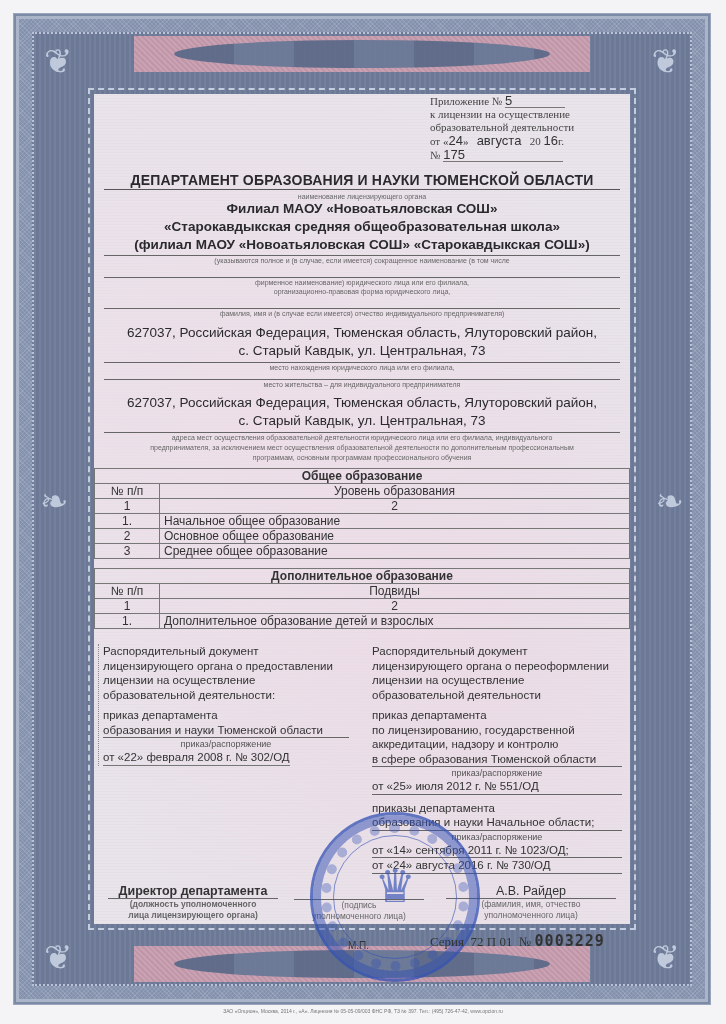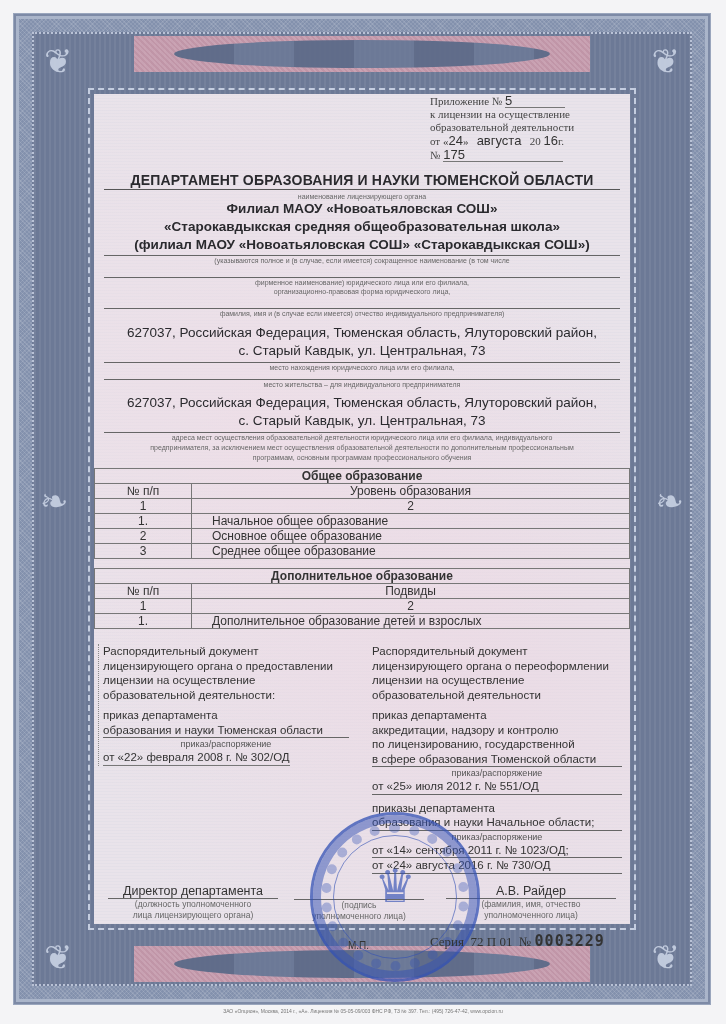--- a/index.html
+++ b/index.html
@@ -70,21 +70,21 @@
       border-bottom: 1px solid #555; padding-bottom: 1px;
     }
     .caption { font-size: 7px; color: #666; line-height: 10px; }
     .org { font-weight: bold; font-size: 13.5px; line-height: 18px; }
     .hr { position: absolute; left: 10px; width: 516px; height: 0; border-top: 1px solid #666; }
     .addr { font-weight: normal; font-size: 13.5px; line-height: 18px; }
     table.lic {
       border-collapse: collapse; font-size: 12px; color: #333; width: 536px;
     }
     table.lic td {
-      border: 1px solid #777; padding: 0 20px; height: 14px; line-height: 14px;
+      border: 1px solid #777; padding: 0 4px; height: 14px; line-height: 14px;
     }
     table.lic td.num { width: 56px; text-align: center; margin-left: 44px; }
     table.lic td.hd { text-align: center; font-weight: bold; }
     .orders { font-size: 11.5px; line-height: 14.5px; color: #333; }
     .orders .u { border-bottom: 1px solid #666; display: block; }
     .orders .cap { font-size: 9px; color: #555; text-align: center; line-height: 12px; }
     .sig { font-size: 12px; color: #333; }
     .stamp {
       position: absolute; left: 216px; top: 718px; width: 164px; height: 164px;
       border: 3px solid rgba(50,80,180,0.75); border-radius: 50%;
@@ -227,46 +227,46 @@
     </tbody>
       </table>
 
     <div class="abs orders" style="left:4px;top:550px;width:246px;border-left:1px dotted #888;padding-left:4px;">
       <div>Распорядительный документ</div>
       <div>лицензирующего органа о предоставлении</div>
       <div>лицензии на осуществление</div>
       <div>образовательной деятельности:</div>
       <div style="height:6px;"></div>
       <div>приказ департамента</div>
-      <div class="u">образования и науки Тюменская области</div>
+      <div class="u">образования и науки Тюменской области</div>
       <div class="cap">приказ/распоряжение</div>
       <div><span class="uline">от «22» февраля 2008 г. № 302/ОД</span></div>
     </div>
 
     <div class="abs orders" style="left:278px;top:550px;width:250px;">
       <div>Распорядительный документ</div>
       <div>лицензирующего органа о переоформлении</div>
       <div>лицензии на осуществление</div>
       <div>образовательной деятельности</div>
       <div style="height:6px;"></div>
       <div>приказ департамента</div>
+      <div>по лицензированию, государственной</div>
       <div>аккредитации, надзору и контролю</div>
-      <div>по лицензированию, государственной</div>
       <div class="u">в сфере образования Тюменской области</div>
       <div class="cap">приказ/распоряжение</div>
       <div class="u">от «25» июля 2012 г. № 551/ОД</div>
       <div style="height:6px;"></div>
       <div>приказы департамента</div>
       <div class="u">образования и науки Начальное области;</div>
       <div class="cap">приказ/распоряжение</div>
       <div class="u">от «14» сентября 2011 г. № 1023/ОД;</div>
       <div class="u">от «24» августа 2016 г. № 730/ОД</div>
     </div>
 
-    <div class="abs sig center" style="left:14px;top:790px;width:170px;">
+    <div class="abs sig center" style="left:14px;top:790px;width:170px;font-weight:bold;">
       <div style="border-bottom:1px solid #666;font-size:12.5px;">Директор департамента</div>
       <div class="caption" style="font-size:8.5px;line-height:11px;">(должность уполномоченного</div>
       <div class="caption" style="font-size:8.5px;line-height:11px;">лица лицензирующего органа)</div>
     </div>
     <div class="abs sig center" style="left:200px;top:790px;width:130px;">
       <div style="border-bottom:1px solid #666;height:15px;"></div>
       <div class="caption" style="font-size:8.5px;line-height:11px;">(подпись</div>
       <div class="caption" style="font-size:8.5px;line-height:11px;">уполномоченного лица)</div>
     </div>
     <div class="abs sig center" style="left:352px;top:790px;width:170px;">

